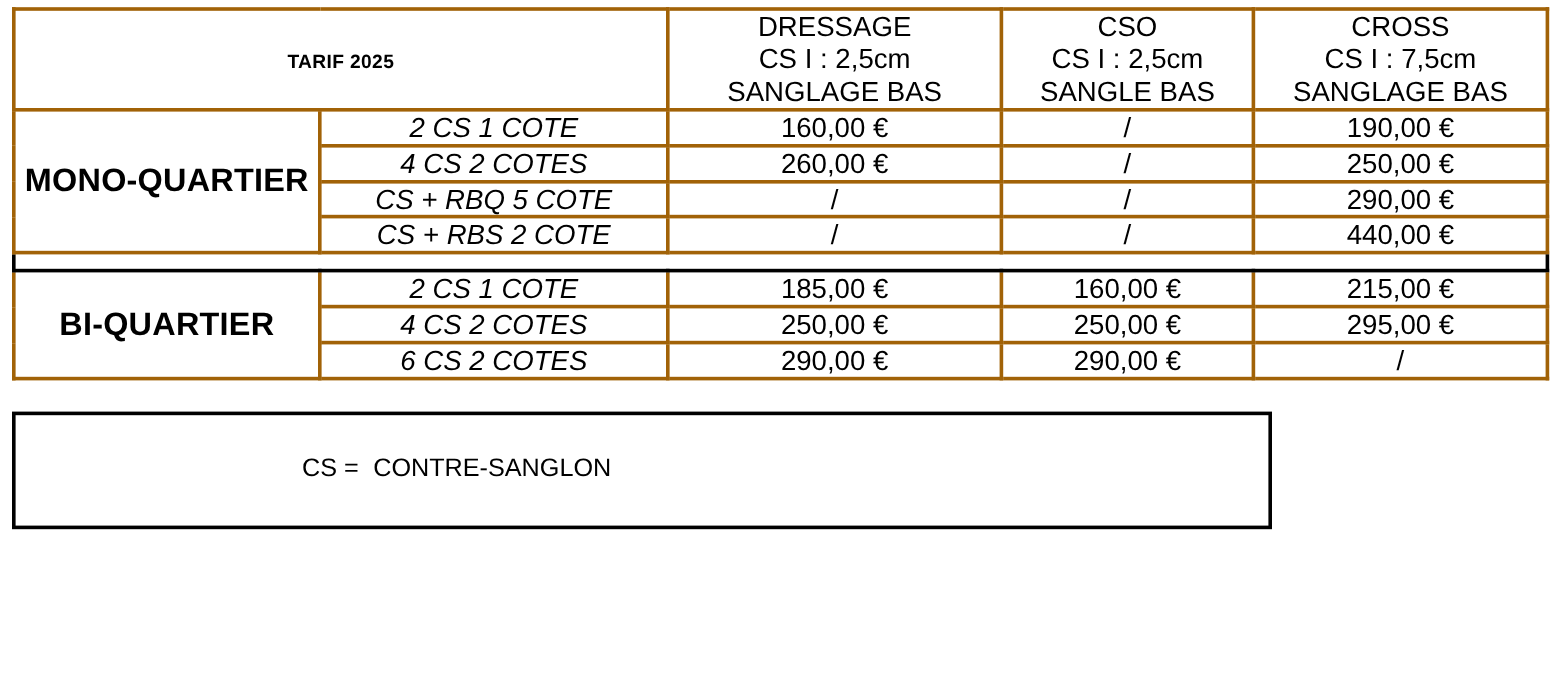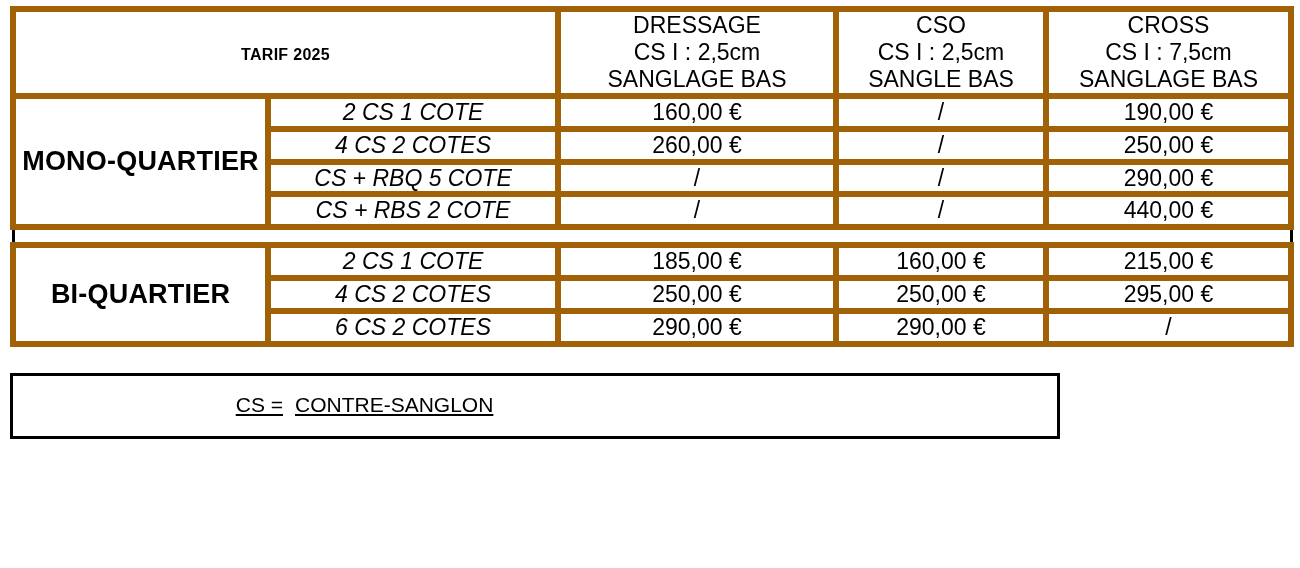--- a/index.html
+++ b/index.html
@@ -22,21 +22,21 @@
   }
 
   
   table.tarif {
     border-collapse: collapse;
     table-layout: fixed;
     width: 1278px;
     margin: 0;
   }
   table.tarif td, table.tarif th {
-    border: 6px solid #a16207;
+    border: 3px solid #a16207;
     padding: 0;
     text-align: center;
     vertical-align: middle;
     font-size: 23px;
     line-height: 1.17;
     font-weight: normal;
     color: #000;
   }
 
   
@@ -95,22 +95,21 @@
   
   .legend {
     margin-top: 26px;
     width: 1050px;
     border: 3px solid #000;
     box-sizing: border-box;
     padding: 12px 0 14px 0;
   }
   .legend table {
     border-collapse: collapse;
-    margin: 0;
-    text-decoration: underline;
+    margin: 16px;
   }
   .legend td {
     border: none;
     font-size: 21px;
     padding: 5px 0;
     color: #000;
   }
   .legend td.term {
     width: 270px;
     text-align: right;

